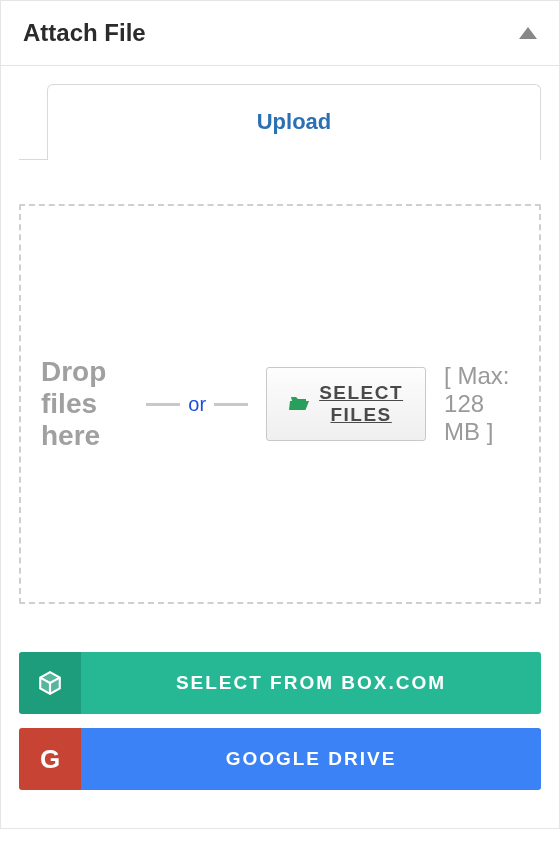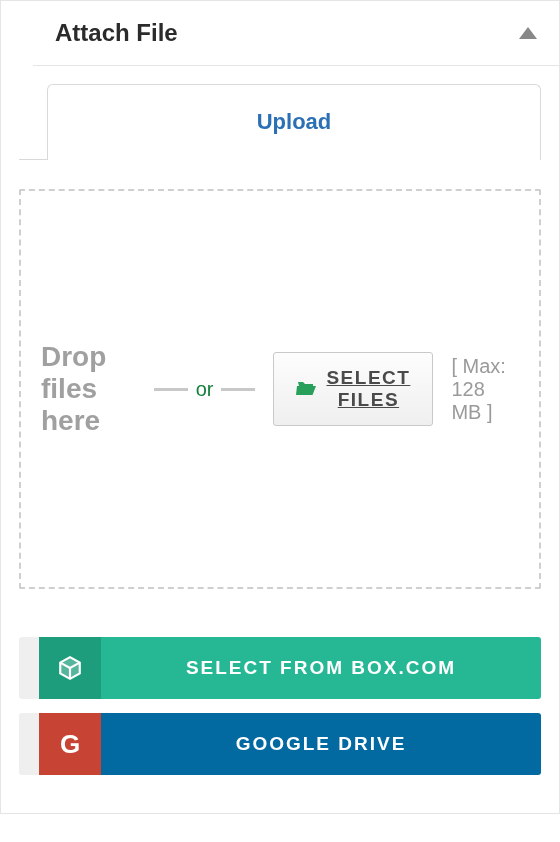--- a/index.html
+++ b/index.html
@@ -12,42 +12,41 @@
     .panel {
       border: 1px solid #e5e5e5;
       width: 560px;
     }
     .panel-header {
       display: flex;
       justify-content: space-between;
       align-items: center;
       padding: 18px 22px;
       border-bottom: 1px solid #e5e5e5;
-      margin-left: 32px;
     }
     .panel-title {
       font-size: 24px;
       font-weight: 700;
       color: #2b2b2b;
     }
     .collapse-icon {
       width: 0;
       height: 0;
       border-left: 9px solid transparent;
       border-right: 9px solid transparent;
       border-bottom: 12px solid #888;
     }
     .panel-body {
       padding: 18px 18px 24px 18px;
     }
     .tabs {
       display: flex;
       gap: 10px;
       border-bottom: 1px solid #d9d9d9;
-      margin-bottom: 29px;
+      margin-bottom: 44px;
       padding-left: 28px;
     }
     .tab {
       flex: 1;
       text-align: center;
       padding: 24px 0;
       font-size: 22px;
       font-weight: 600;
       color: #666;
       background: #ededed;
@@ -77,21 +76,21 @@
     }
     .drop-text {
       color: #a0a0a0;
       font-size: 28px;
       font-weight: 700;
     }
     .or-row {
       display: flex;
       align-items: center;
       gap: 8px;
-      color: #15803d;
+      color: #1d4ed8;
       font-size: 20px;
     }
     .or-line {
       width: 34px;
       height: 3px;
       background: #c8c8c8;
     }
     .select-files-btn {
       display: flex;
       align-items: center;
@@ -107,33 +106,32 @@
       cursor: pointer;
       text-decoration: underline;
     }
     .folder-icon {
       color: #28a05c;
       font-size: 20px;
       line-height: 1;
     }
     .max-text {
       color: #9a9a9a;
-      font-size: 20px;
+      font-size: 24px;
     }
     .provider-btn {
       display: flex;
       align-items: stretch;
       width: 100%;
       border: none;
       border-radius: 3px;
       overflow: hidden;
       margin-bottom: 14px;
       cursor: pointer;
       height: 62px;
-      padding-left: 20px;
     }
     .provider-icon-box {
       width: 62px;
       display: flex;
       align-items: center;
       justify-content: center;
       font-size: 24px;
       color: #fff;
     }
     .provider-label {
@@ -142,21 +140,21 @@
       align-items: center;
       justify-content: center;
       color: #fff;
       font-size: 19px;
       font-weight: 700;
       letter-spacing: 2px;
     }
     .box-btn .provider-icon-box { background: #1d9d7c; }
     .box-btn .provider-label { background: #26b795; }
     .gdrive-btn .provider-icon-box { background: #c74434; }
-    .gdrive-btn .provider-label { background: #0369a1; }
+    .gdrive-btn .provider-label { background: #3b82f6; }
     .cube-icon svg { width: 26px; height: 26px; }
     .g-letter {
       font-weight: 700;
       font-size: 26px;
       font-family: Arial, sans-serif;
     }
   </style>
 </head>
 <body>
 

